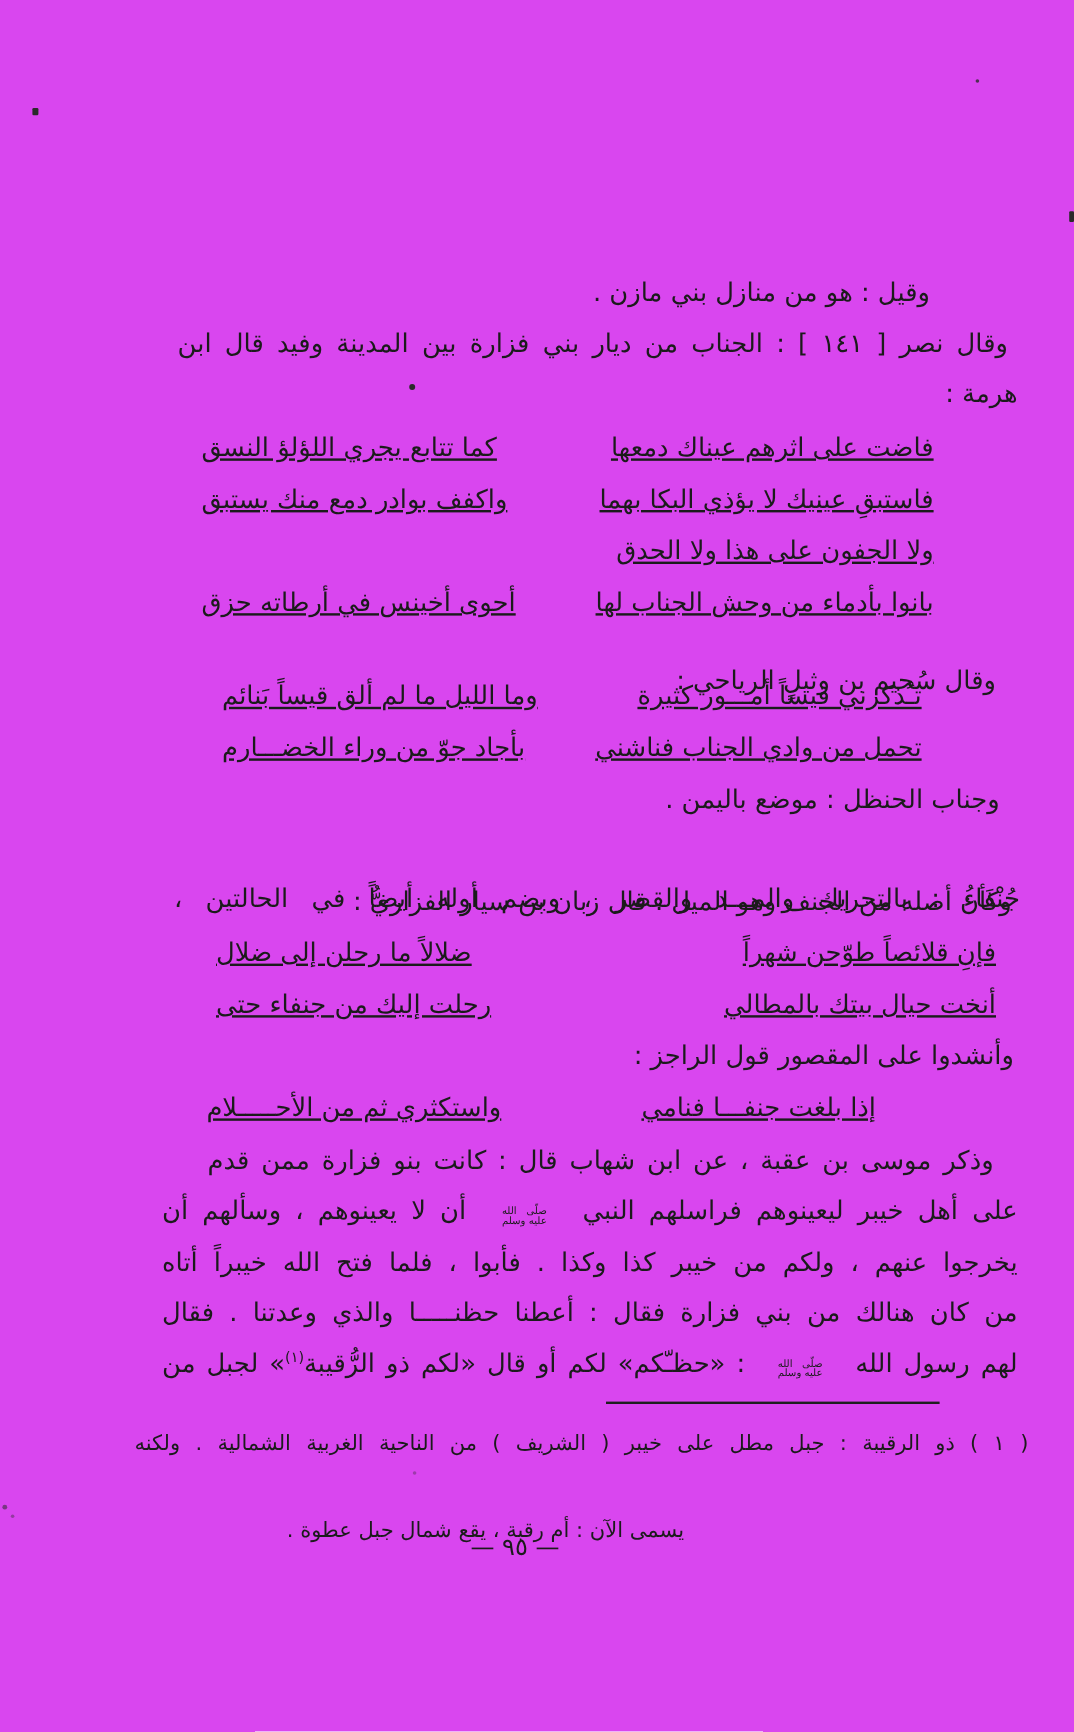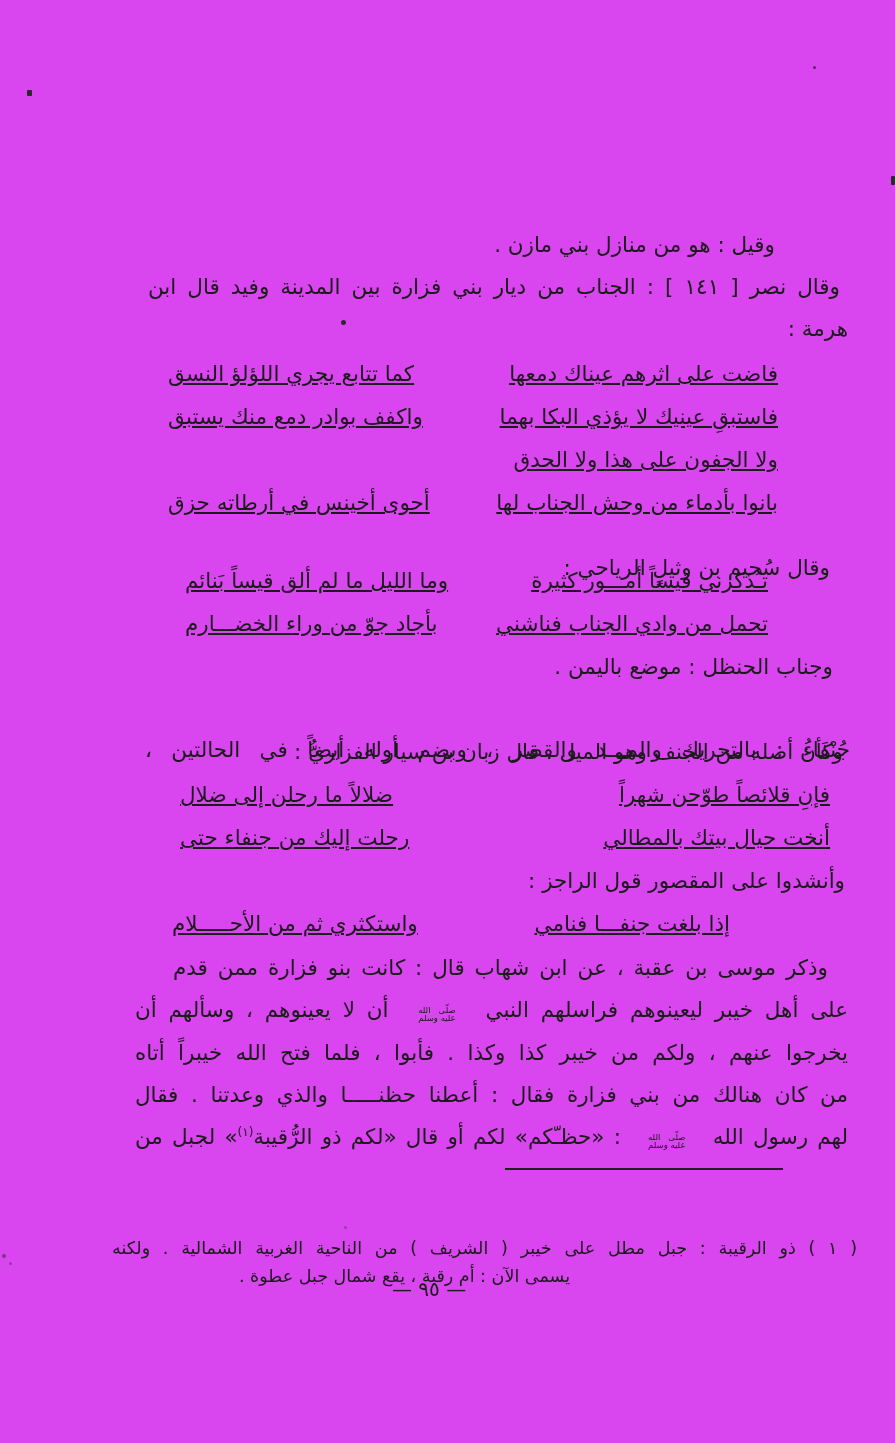--- a/index.html
+++ b/index.html
@@ -152,18 +152,18 @@
     <span>لهم رسول الله</span>
     <span class="saw">
       <span>صلّى الله</span>
       <span>عليه وسلم</span>
     </span>
     <span>: «حظـّكم» لكم أو قال «لكم ذو الرُّقيبة</span><sup>(١)</sup><span>» لجبل من جبال خيبر.</span>
   </div>
 
   <div class="divider" style="left:505px;top:1168px;width:278px;height:2px;"></div>
 
-  <div class="fn just" style="top:1188px;right:38px;width:745px;margin-top:45px;">( ١ ) ذو الرقيبة : جبل مطل على خيبر ( الشريف ) من الناحية الغربية الشمالية . ولكنه</div>
+  <div class="fn just" style="top:1188px;right:38px;width:745px;">( ١ ) ذو الرقيبة : جبل مطل على خيبر ( الشريف ) من الناحية الغربية الشمالية . ولكنه</div>
   <div class="fn" style="top:1261px;right:325px;">يسمى الآن : أم رقبة ، يقع شمال جبل عطوة .</div>
 
   <div class="pagenum" style="top:1277px;left:392px;width:150px;">— ٩٥ —</div>
 
 </div>
 
 </body></html>

